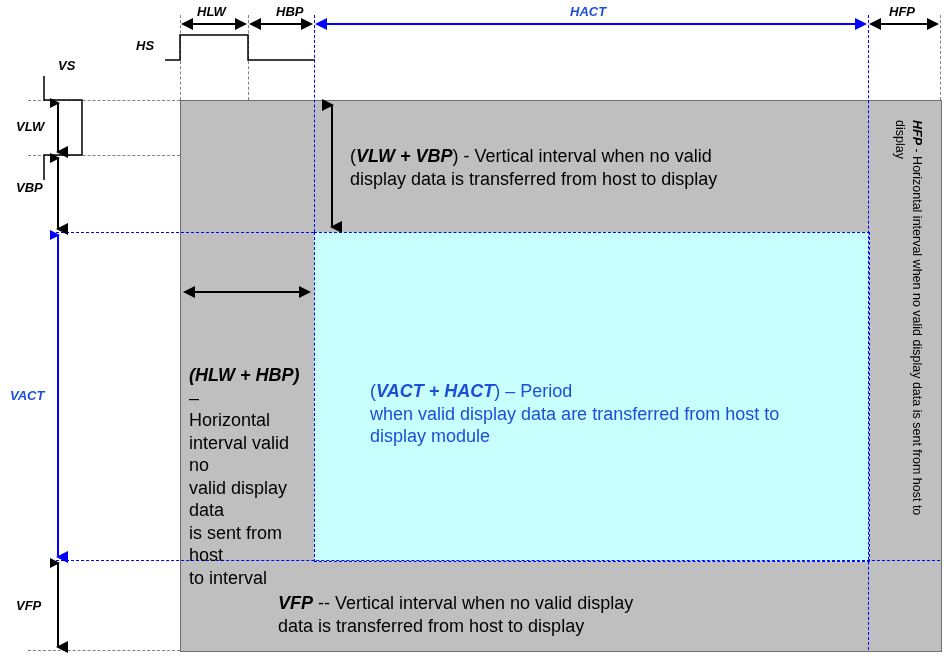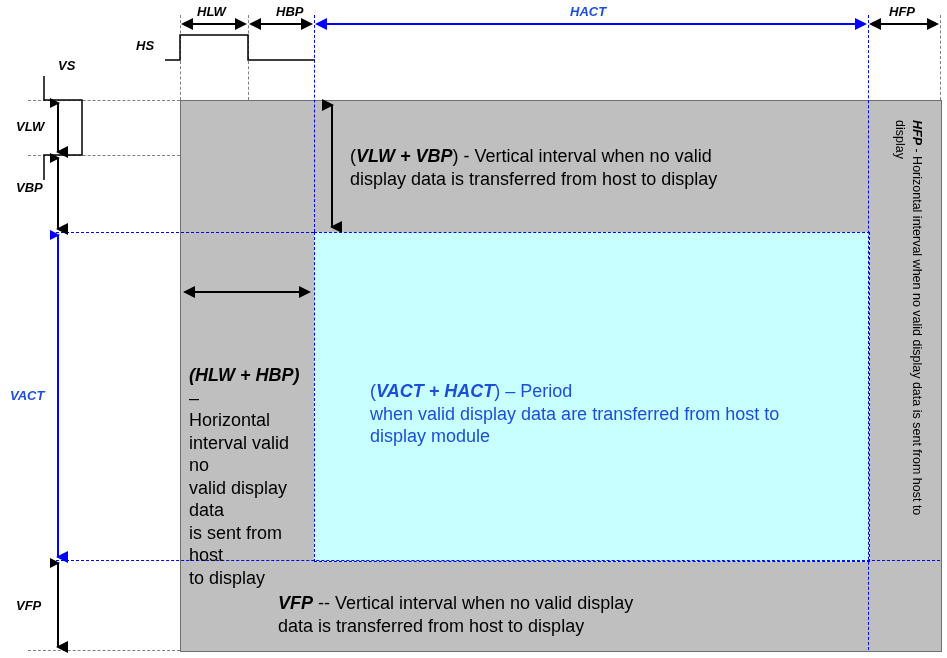--- a/index.html
+++ b/index.html
@@ -172,21 +172,21 @@
     <span>(<span class="lead">VLW + VBP</span>)</span><span> - Vertical interval when no valid</span><br>
     <span>display data is transferred from host to display</span>
   </div>
 
   <div class="abs desc" style="left:189px; top:316px; width:118px;margin-top:48px;">
     <span class="lead">(HLW + HBP)</span><span> –</span><br>
     <span>Horizontal</span><br>
     <span>interval valid no</span><br>
     <span>valid display data</span><br>
     <span>is sent from host</span><br>
-    <span>to display</span>
+    <span>to interval</span>
   </div>
 
   <div class="abs desc" style="left:278px; top:592px; width:420px;">
     <span class="lead">VFP</span><span> -- Vertical interval when no valid display</span><br>
     <span>data is transferred from host to display</span>
   </div>
 
   <div class="abs desc blue" style="left:370px; top:380px; width:470px;">
     <span>(<span class="lead">VACT + HACT</span>)</span><span> – Period</span><br>
     <span>when valid display data are transferred from host to display module</span>

